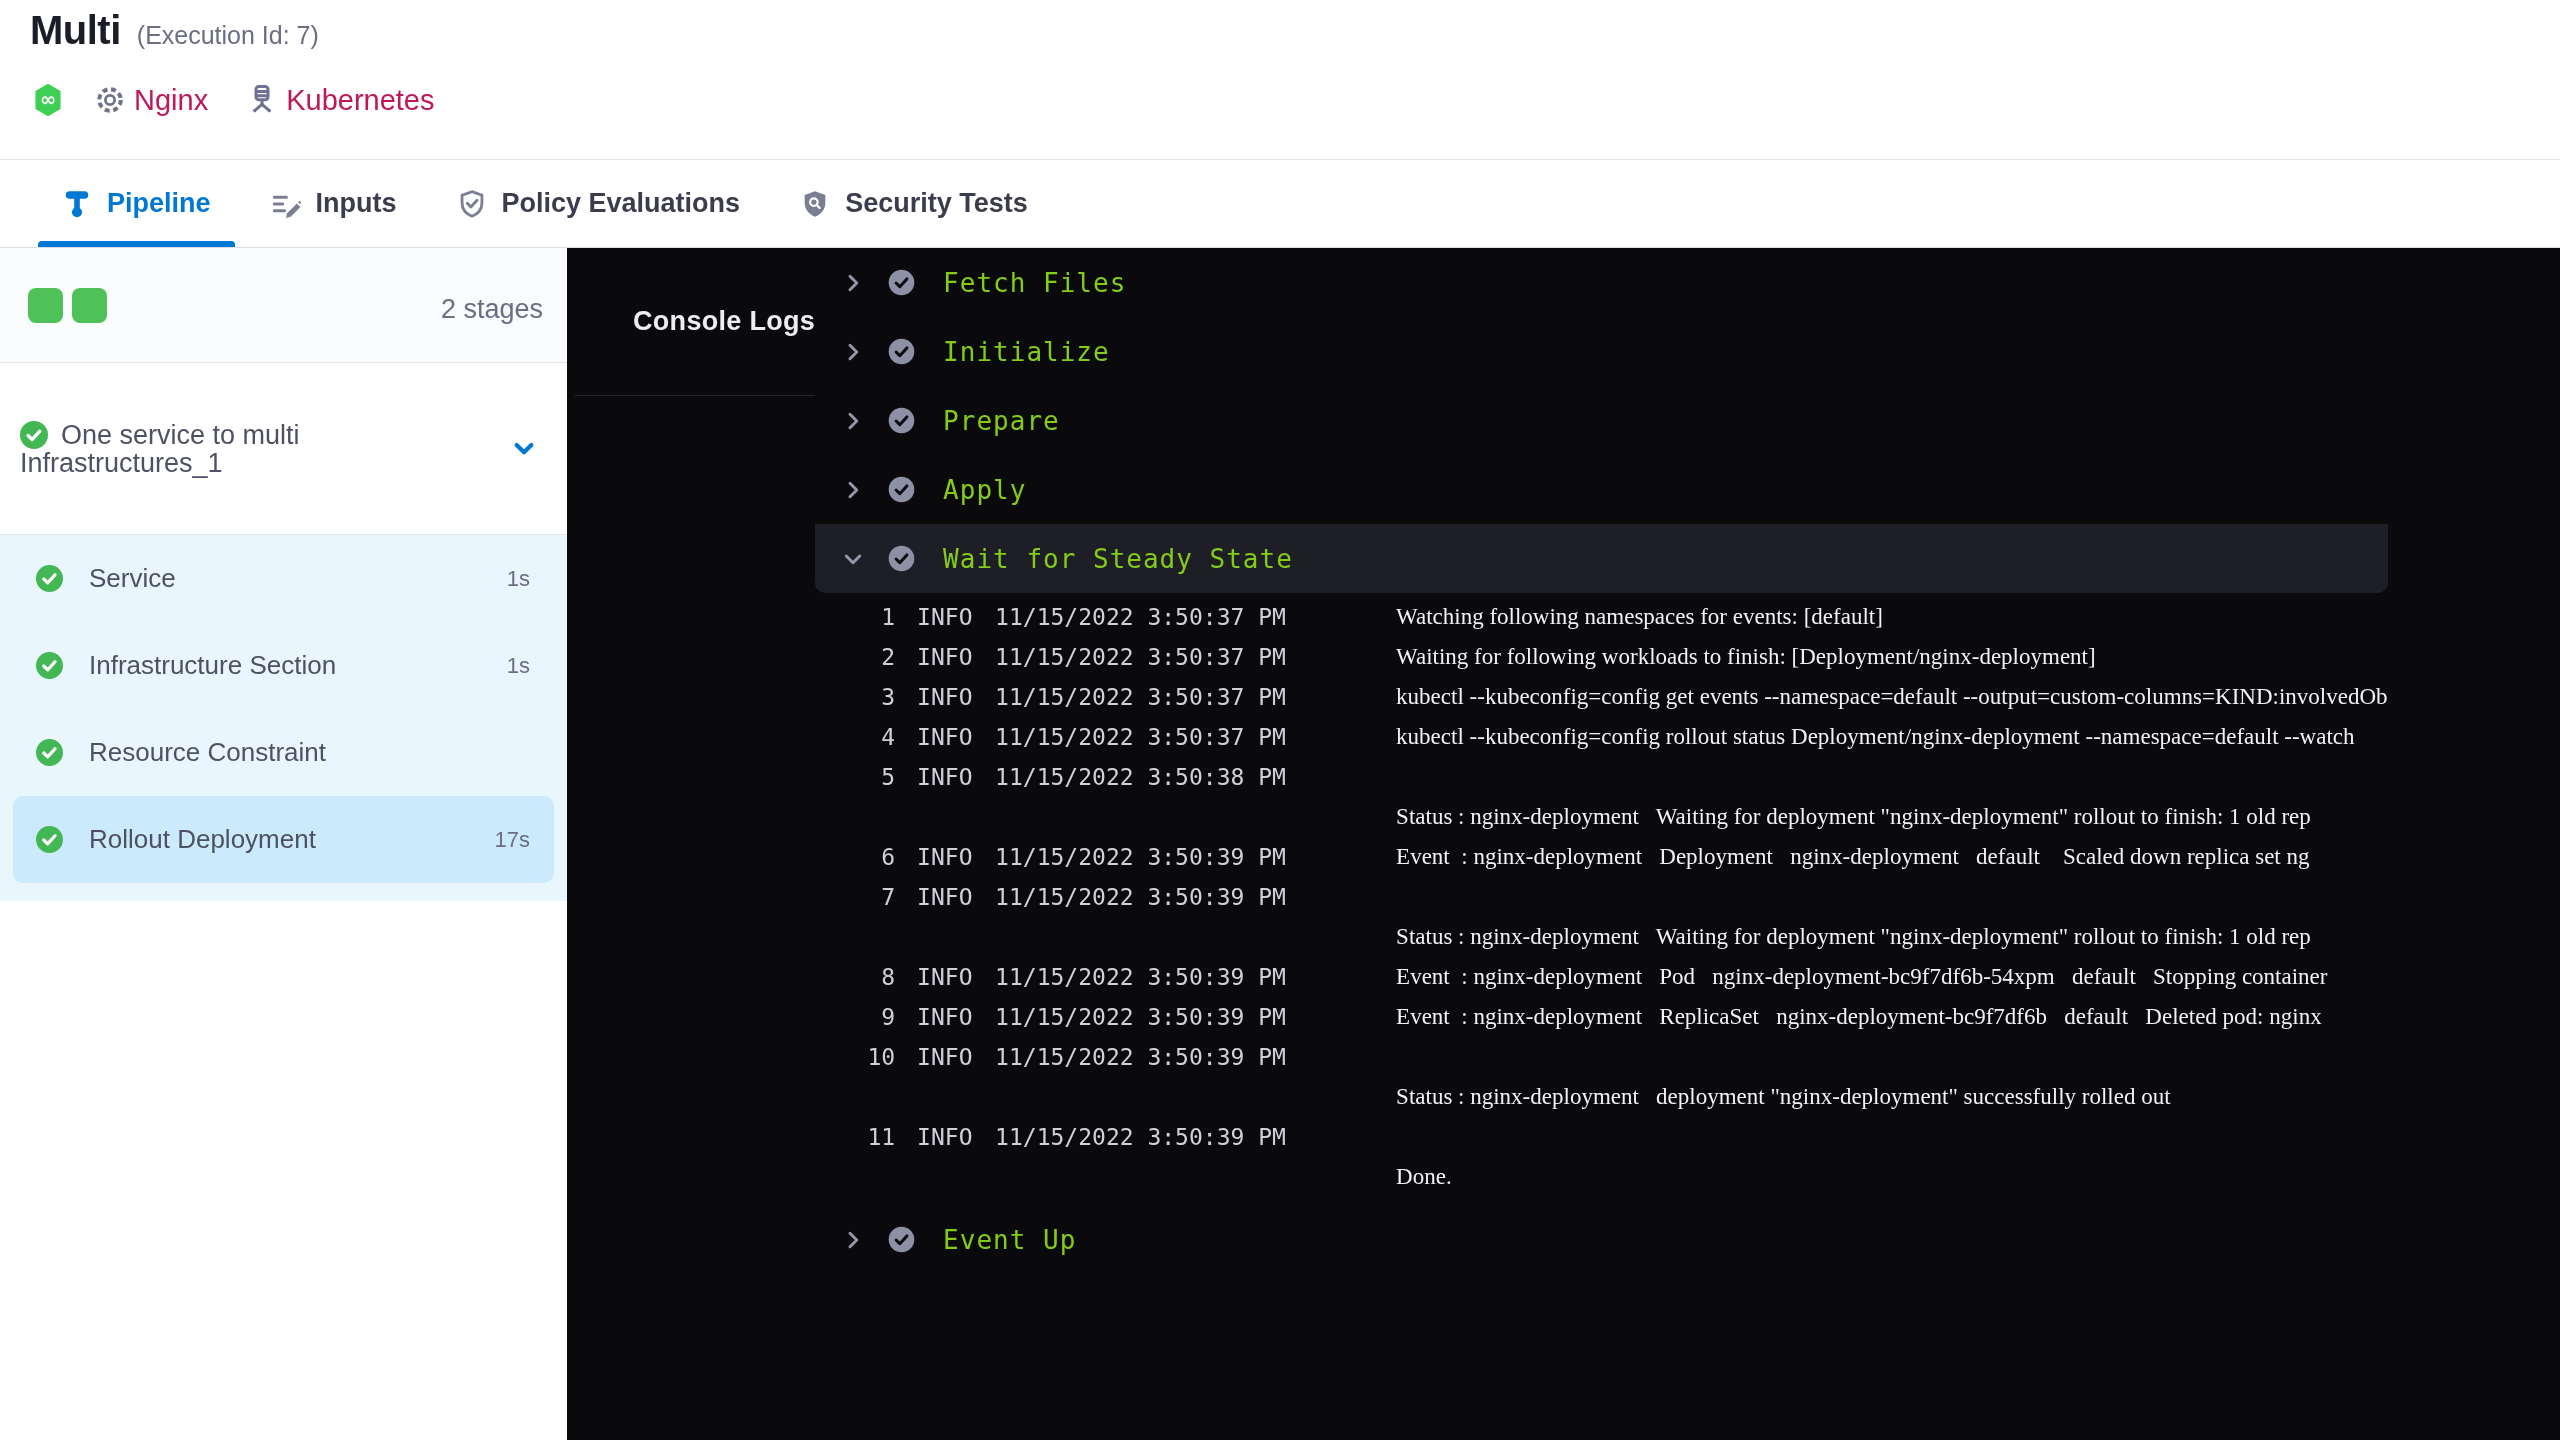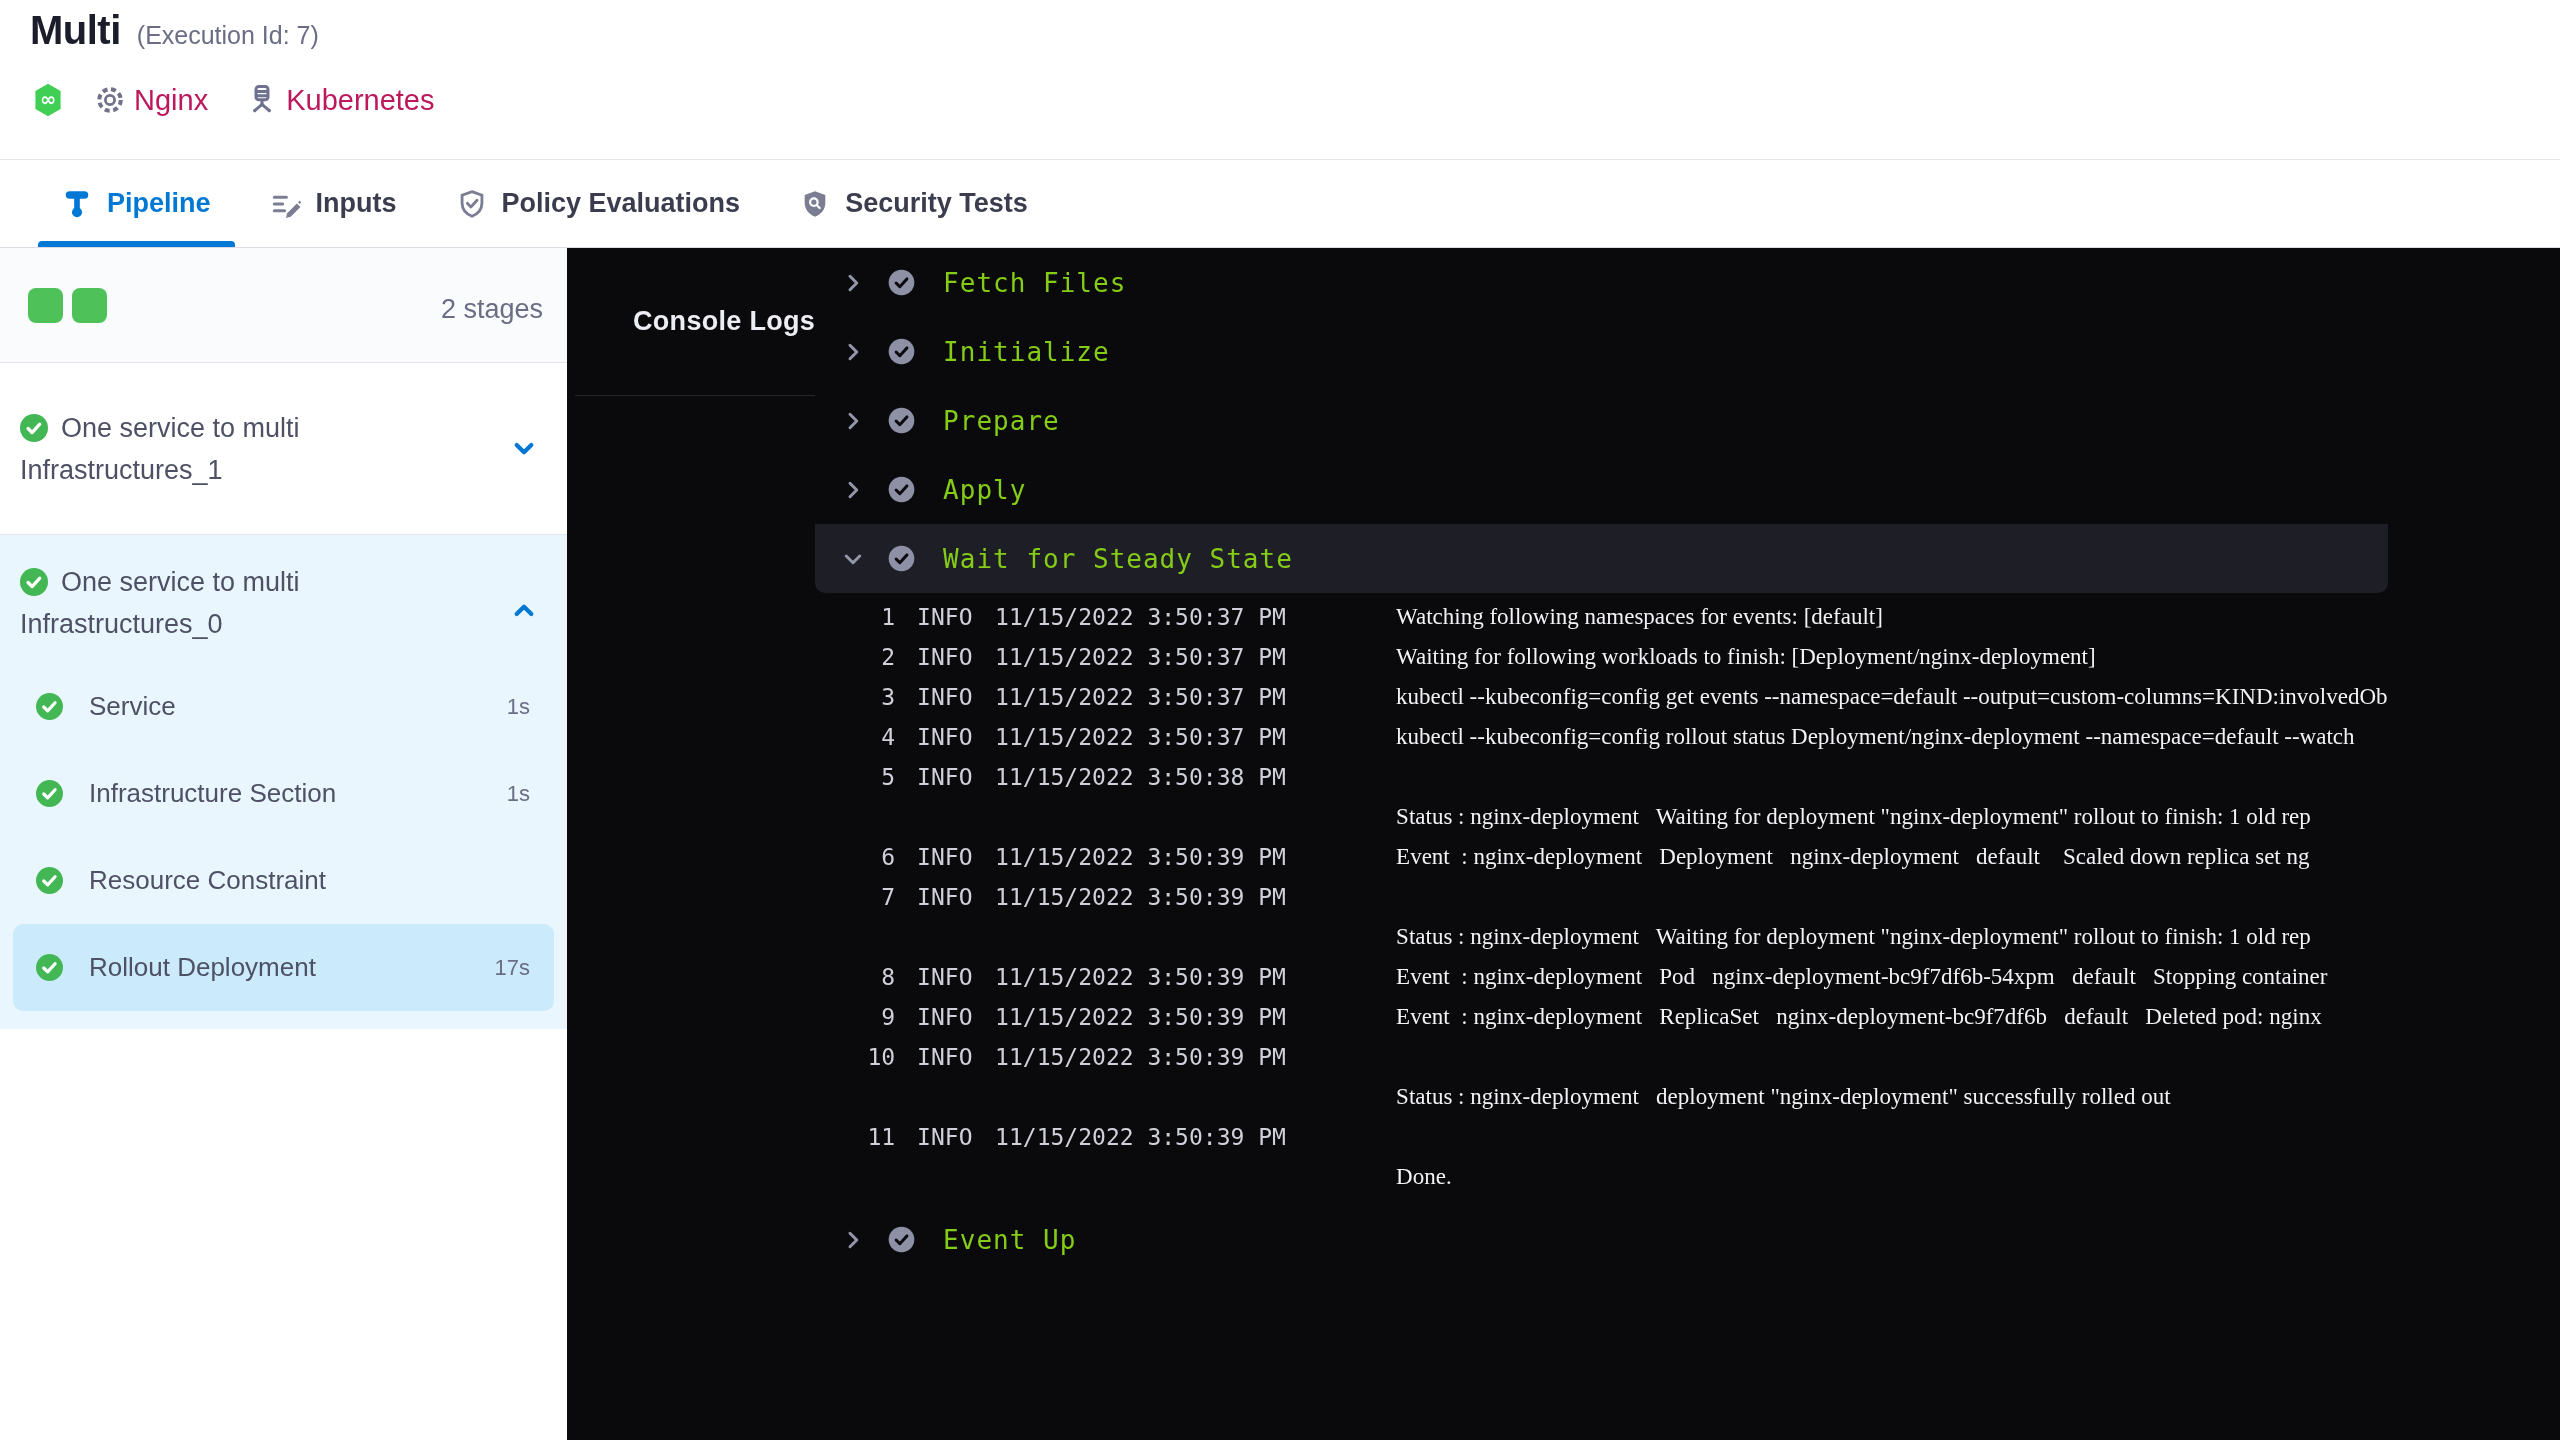--- a/index.html
+++ b/index.html
@@ -28,21 +28,21 @@
   
   .content{display:flex;height:1192px;}
   .sidebar{width:567px;min-width:567px;background:#fff;display:flex;flex-direction:column;}
   .strip{height:114px;background:#fafbfd;border-bottom:1px solid #e4e5ea;position:relative;}
   .sq{position:absolute;top:40px;width:35px;height:35px;border-radius:8px;background:#4ec158;}
   .sq1{left:28px;} .sq2{left:72px;}
   .count{position:absolute;right:24px;top:46px;font-size:27px;color:#6b6d85;}
 
   .stage-row{position:relative;border-bottom:1px solid #e4e5ea;padding:0 60px 0 20px;
              display:flex;align-items:center;min-height:171px;cursor:pointer;background:#fff;}
-  .stage-label{font-size:27px;line-height:42px;color:#4e5165;max-width:470px;}
+  .stage-label{font-size:27px;line-height:28px;color:#4e5165;max-width:470px;}
   .stage-label .ck{display:inline-block;width:28px;height:28px;vertical-align:-5px;margin-right:13px;}
   .stage-chevron{position:absolute;right:30px;top:50%;margin-top:-13px;width:26px;height:26px;}
 
   .stage-block{background:#eaf6fd;padding-bottom:18px;}
   .stage-block .stage-head{position:relative;padding:26px 60px 16px 20px;min-height:86px;cursor:pointer;}
   .stage-block .stage-chevron{top:62px;margin-top:0;}
 
   .step-row{display:flex;align-items:center;height:87px;margin:0 13px;border-radius:10px;
             padding:0 24px 0 23px;cursor:pointer;}
   .step-row.selected{background:#cbeafb;}
@@ -161,29 +161,20 @@
           <div class="stage-row">
             <div class="stage-label"><span class="ck"><svg width="100%" height="100%" viewBox="0 0 16 16">
                   <circle cx="8" cy="8" r="8" fill="#42b754"></circle>
                   <path d="M4.6 8.3l2.3 2.3 4.4-4.8" fill="none" stroke="#fff" stroke-width="1.9" stroke-linecap="round" stroke-linejoin="round"></path>
                 </svg></span>One service to multi Infrastructures_1</div>
             <span class="stage-chevron"><svg width="100%" height="100%" viewBox="0 0 16 16" fill="none" stroke="#0278d5" stroke-width="2.6" stroke-linecap="round" stroke-linejoin="round">
                 <path d="M3.5 5.5 8 10l4.5-4.5"></path>
               </svg></span>
           </div>
           <div class="stage-block">
-            <div class="stage-head">
-              <div class="stage-label"><span class="ck"><svg width="100%" height="100%" viewBox="0 0 16 16">
-                    <circle cx="8" cy="8" r="8" fill="#42b754"></circle>
-                    <path d="M4.6 8.3l2.3 2.3 4.4-4.8" fill="none" stroke="#fff" stroke-width="1.9" stroke-linecap="round" stroke-linejoin="round"></path>
-                  </svg></span>One service to multi Infrastructures_0</div>
-              <span class="stage-chevron"><svg width="100%" height="100%" viewBox="0 0 16 16" fill="none" stroke="#0278d5" stroke-width="2.6" stroke-linecap="round" stroke-linejoin="round">
-                  <path d="M3.5 10.5 8 6l4.5 4.5"></path>
-                </svg></span>
-            </div>
             <div class="step-row">
               <span class="ck"><svg width="100%" height="100%" viewBox="0 0 16 16">
                   <circle cx="8" cy="8" r="8" fill="#42b754"></circle>
                   <path d="M4.6 8.3l2.3 2.3 4.4-4.8" fill="none" stroke="#fff" stroke-width="1.9" stroke-linecap="round" stroke-linejoin="round"></path>
                 </svg></span>
               <span class="step-name">Service</span>
               <span class="step-dur">1s</span>
             </div>
             <div class="step-row">
               <span class="ck"><svg width="100%" height="100%" viewBox="0 0 16 16">

